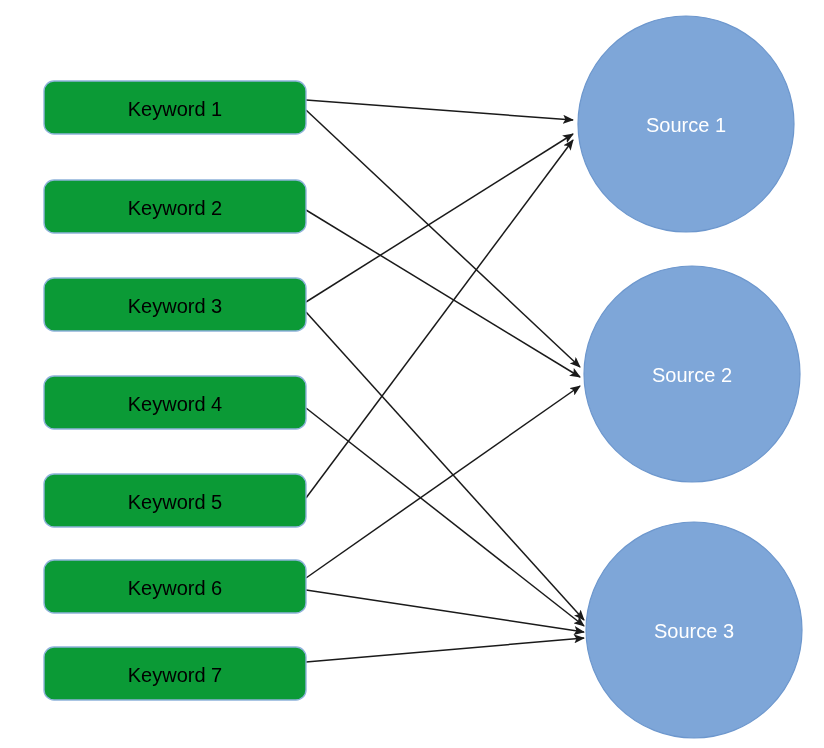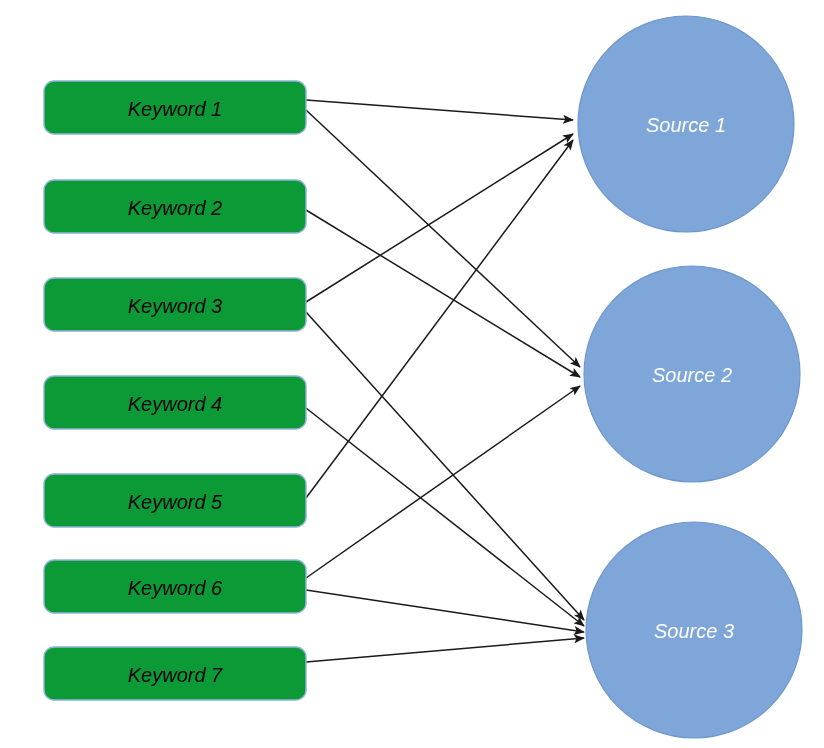--- a/index.html
+++ b/index.html
@@ -8,21 +8,20 @@
     padding: 0;
     background: #ffffff;
   }
   #canvas-root {
     position: relative;
     width: 824px;
     height: 748px;
     background: #ffffff;
     overflow: hidden;
     font-family: "Liberation Sans", "DejaVu Sans", sans-serif;
-    font-style: italic;
   }
   #diagram-svg {
     position: absolute;
     left: 0;
     top: 0;
     width: 824px;
     height: 748px;
   }
   .kw-box-rect {
     fill: #0b9a36;

